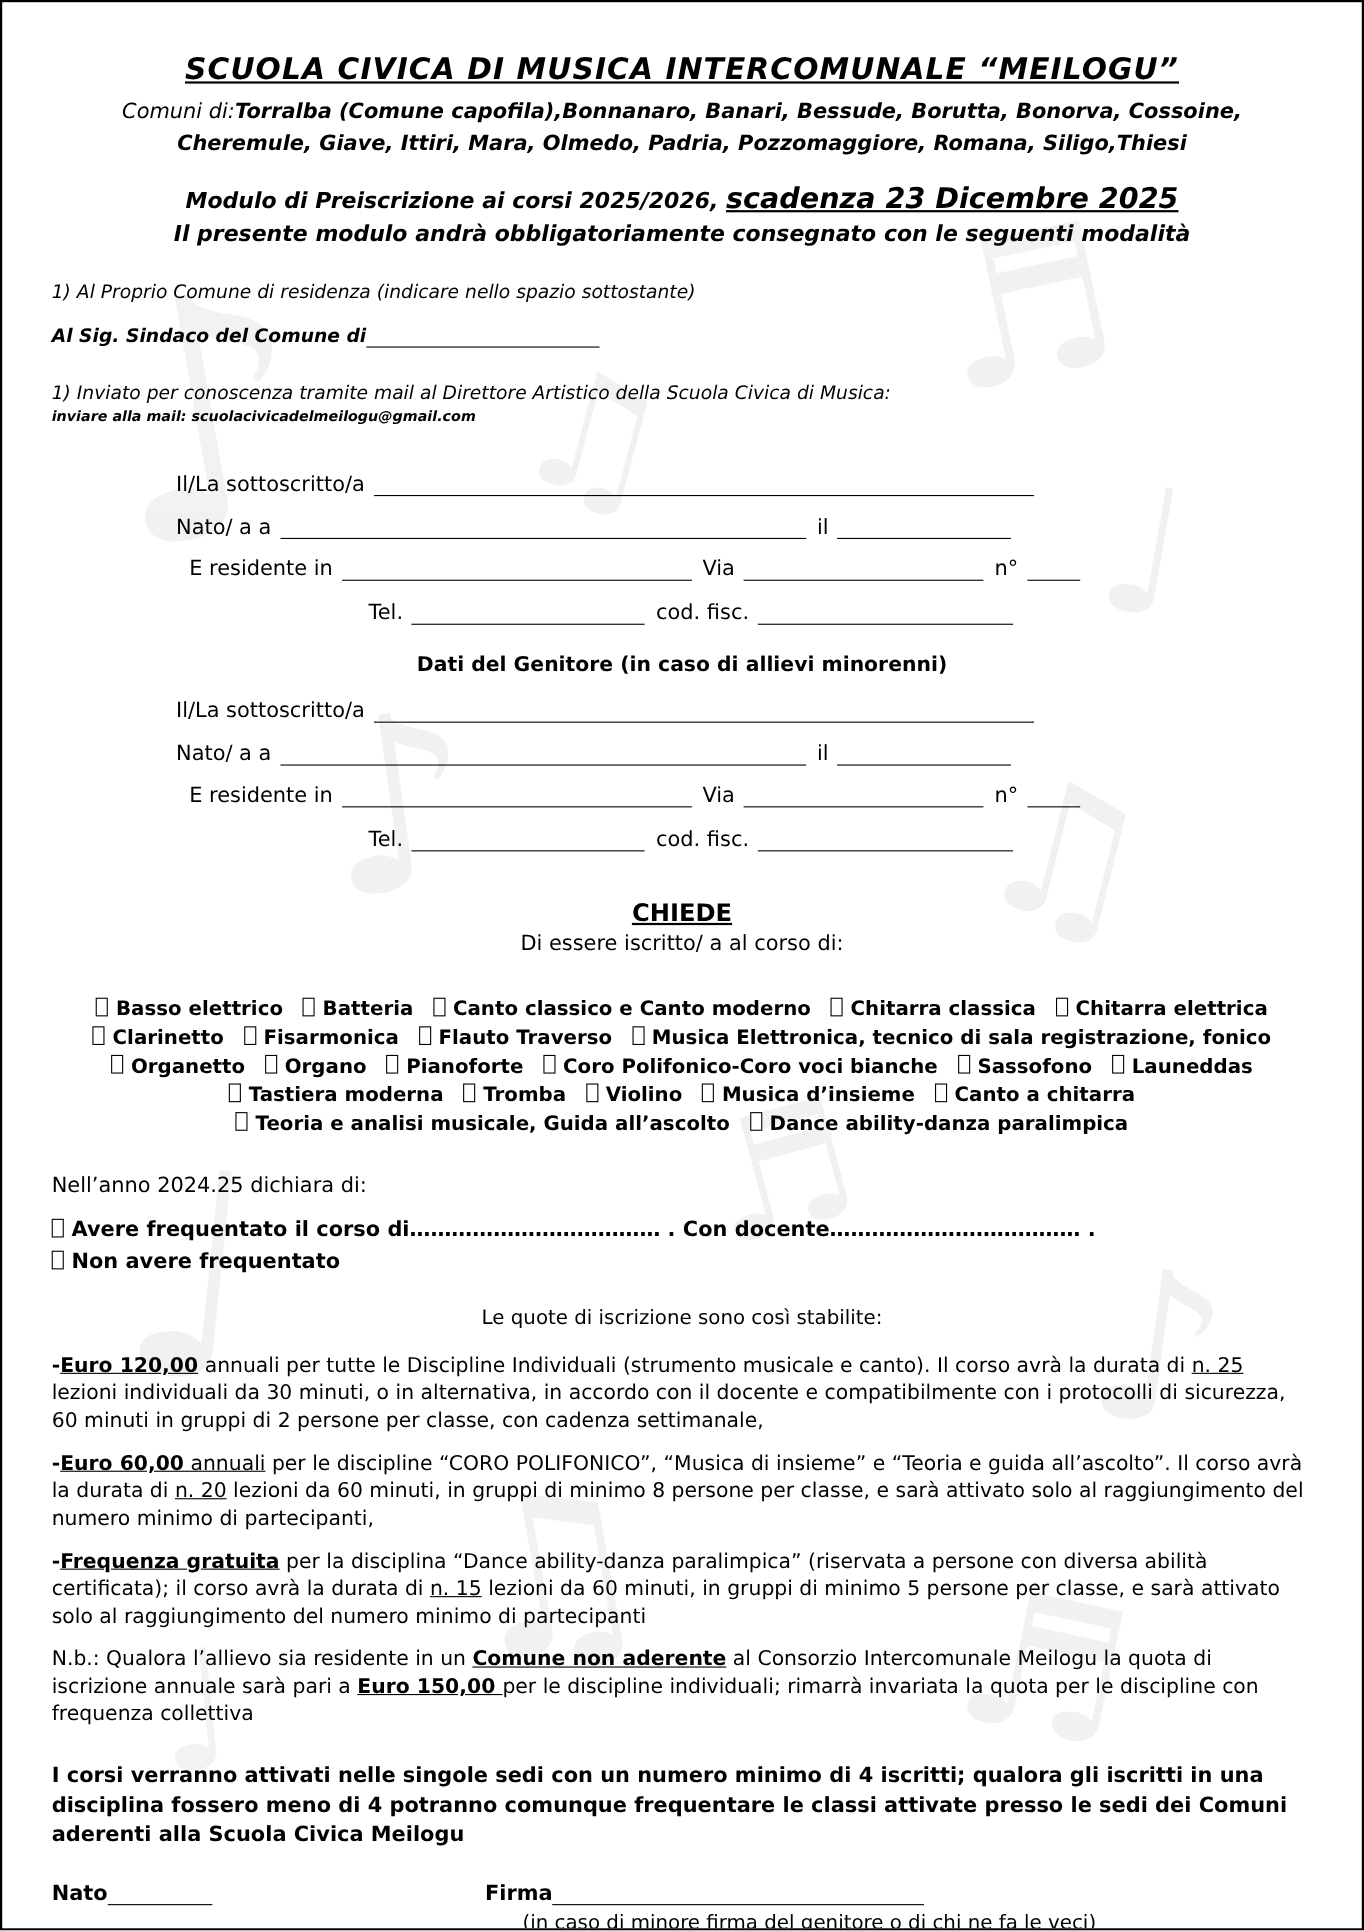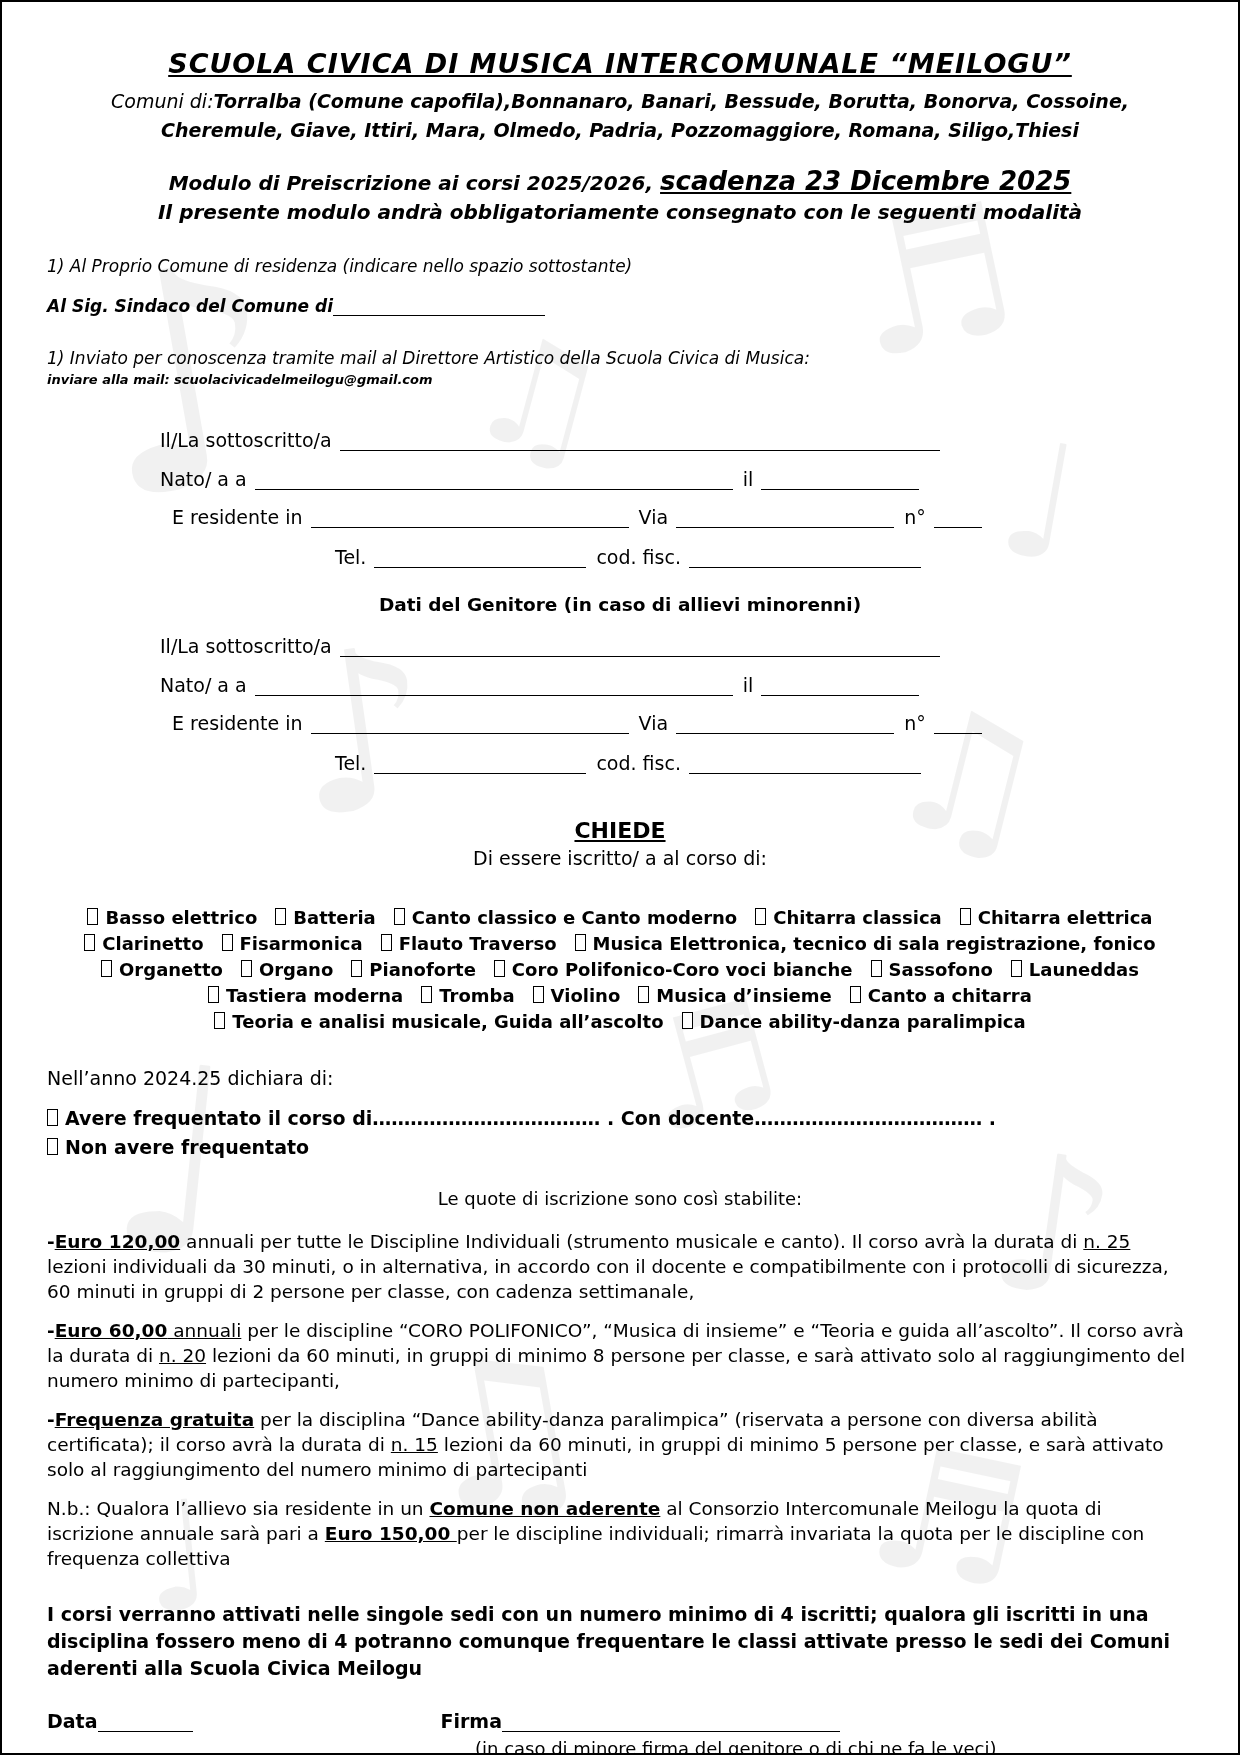--- a/index.html
+++ b/index.html
@@ -187,21 +187,21 @@
     <p class="fees-header">Le quote di iscrizione sono così stabilite:</p>
 
     <p class="para"><span class="b">-</span><span class="b u">Euro 120,00</span><span> annuali per tutte le Discipline Individuali (strumento musicale e canto). Il corso avrà la durata di </span><span class="u">n. 25</span><span> lezioni individuali da 30 minuti, o in alternativa, in accordo con il docente e compatibilmente con i protocolli di sicurezza, 60 minuti in gruppi di 2 persone per classe, con cadenza settimanale,</span></p>
     <p class="para tight"><span class="b">-</span><span class="b u">Euro 60,00</span><span class="u"> annuali</span><span> per le discipline “CORO POLIFONICO”, “Musica di insieme” e “Teoria e guida all’ascolto”.  Il corso avrà la durata di </span><span class="u">n. 20</span><span> lezioni da 60 minuti, in gruppi di minimo 8 persone per classe, e sarà attivato solo al raggiungimento del numero minimo di partecipanti,</span></p>
     <p class="para tight"><span class="b">-</span><span class="b u">Frequenza gratuita</span><span> per la disciplina “Dance ability-danza paralimpica” (riservata a persone con diversa abilità certificata); il corso avrà la durata di </span><span class="u">n. 15</span><span> lezioni da 60 minuti, in gruppi di minimo 5 persone per classe, e sarà attivato solo al raggiungimento del numero minimo di partecipanti</span></p>
     <p class="para tight"><span>N.b.: Qualora l’allievo sia residente in un </span><span class="b u">Comune non aderente</span><span> al Consorzio Intercomunale Meilogu la quota di iscrizione  annuale sarà pari a </span><span class="b u">Euro 150,00 </span><span>per le discipline individuali; rimarrà invariata la quota per le discipline con frequenza collettiva</span></p>
 
     <p class="note-bold">I corsi verranno attivati nelle singole sedi con un numero minimo di 4 iscritti; qualora gli iscritti in una disciplina fossero meno di 4 potranno comunque frequentare le classi attivate presso le sedi dei Comuni aderenti alla Scuola Civica Meilogu</p>
 
     <div class="sig-row">
-      <span class="lbl">Data</span>
+      <span class="lbl">Nato</span>
       <span class="blank" style="width:95px"></span>
       <span class="gap"></span>
       <span class="lbl">Firma</span>
       <span class="blank" style="width:338px"></span>
     </div>
     <p class="minor-note">(in caso di minore firma del genitore o di chi ne fa le veci)</p>
 
   </div>
 </div>
 

